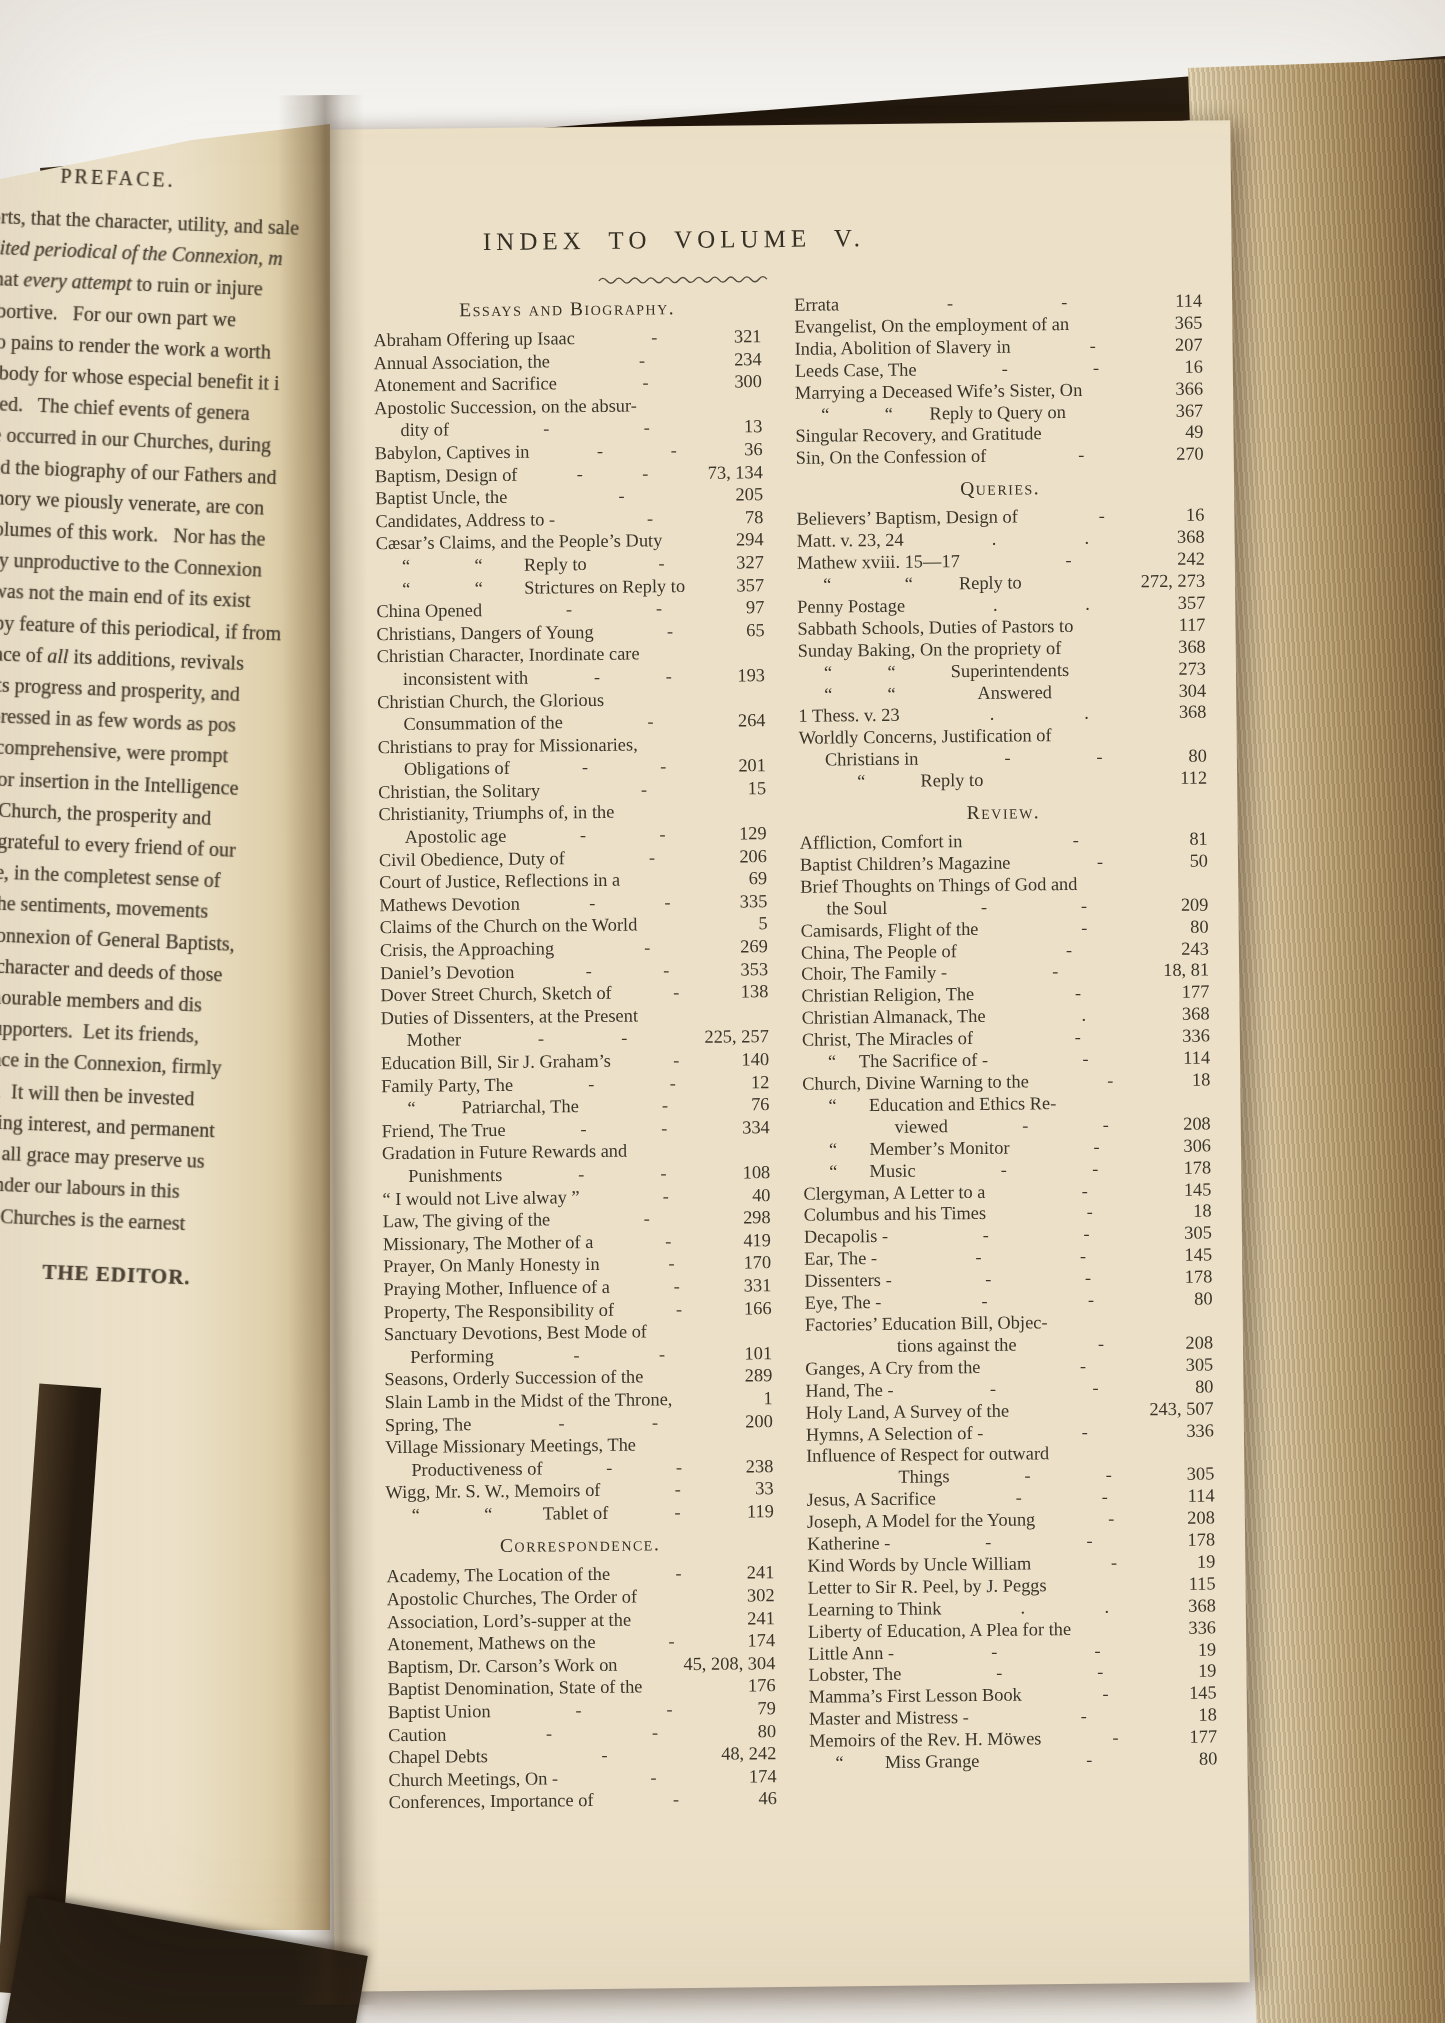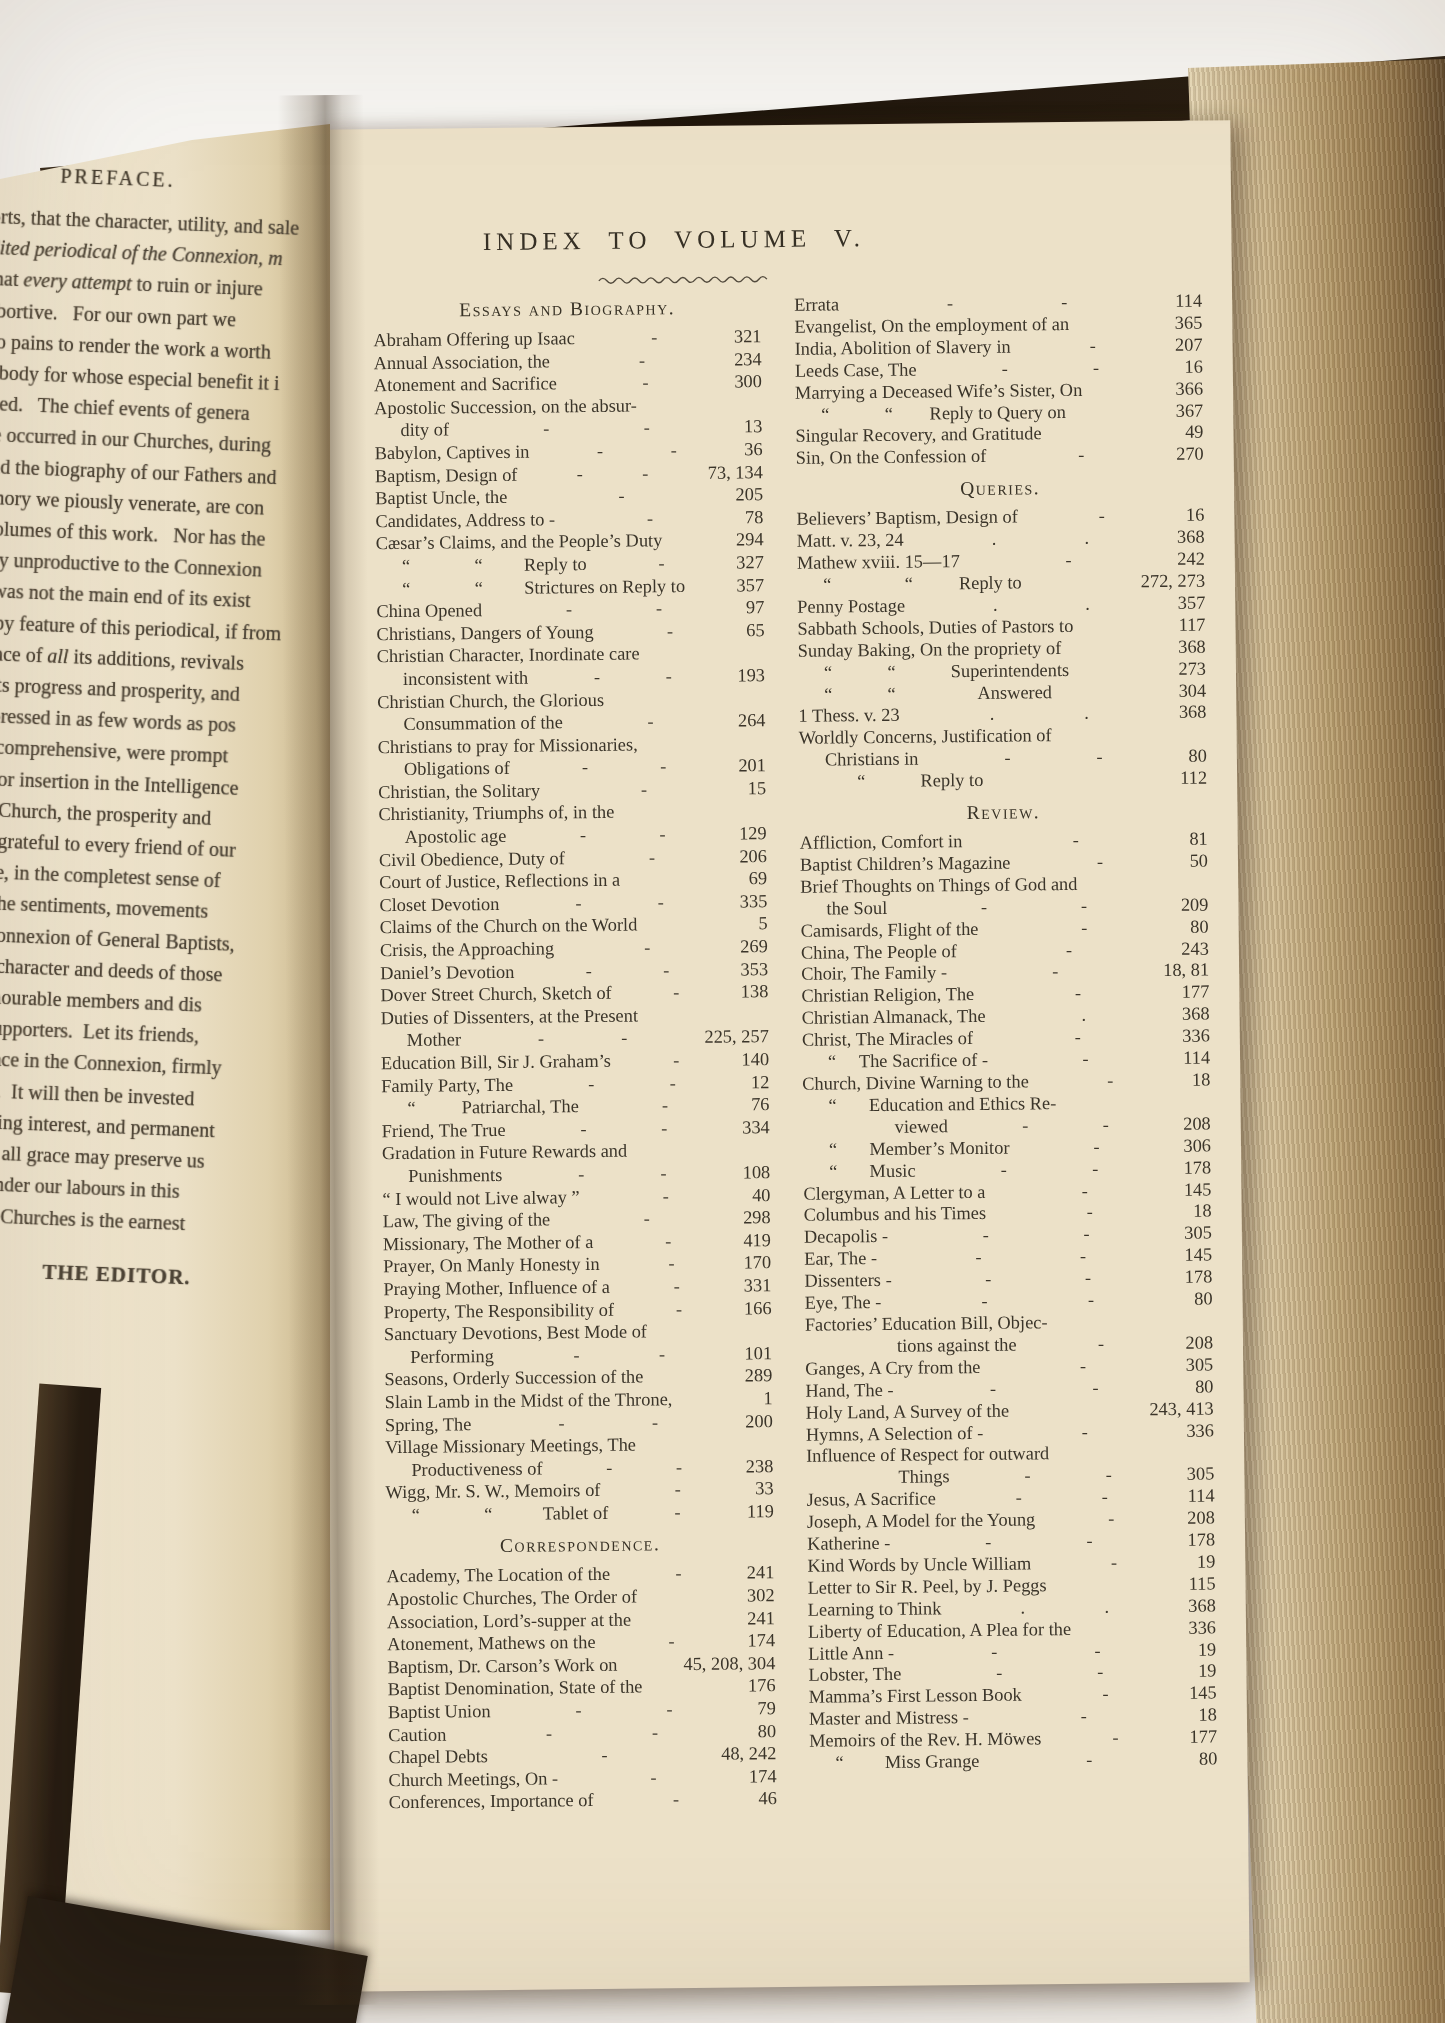--- a/index.html
+++ b/index.html
@@ -254,21 +254,21 @@
             <span>-</span>
           </span>
           <span class="n">206</span>
         </div>
         <div class="row ind0">
           <span class="t">Court of Justice, Reflections in a</span>
           <span class="gap"></span>
           <span class="n">69</span>
         </div>
         <div class="row ind0">
-          <span class="t">Closet Devotion</span>
+          <span class="t">Mathews Devotion</span>
           <span class="gap">
             <span>-</span>
             <span>-</span>
           </span>
           <span class="n">335</span>
         </div>
         <div class="row ind0">
           <span class="t">Claims of the Church on the World</span>
           <span class="gap"></span>
           <span class="n">5</span>
@@ -830,21 +830,21 @@
           <span class="t">Hand, The -</span>
           <span class="gap">
             <span>-</span>
             <span>-</span>
           </span>
           <span class="n">80</span>
         </div>
         <div class="row ind0">
           <span class="t">Holy Land, A Survey of the</span>
           <span class="gap"></span>
-          <span class="n">243, 413</span>
+          <span class="n">243, 507</span>
         </div>
         <div class="row ind0">
           <span class="t">Hymns, A Selection of -</span>
           <span class="gap">
             <span>-</span>
           </span>
           <span class="n">336</span>
         </div>
         <div class="row ind0">
           <span class="t">Influence of Respect for outward</span>

